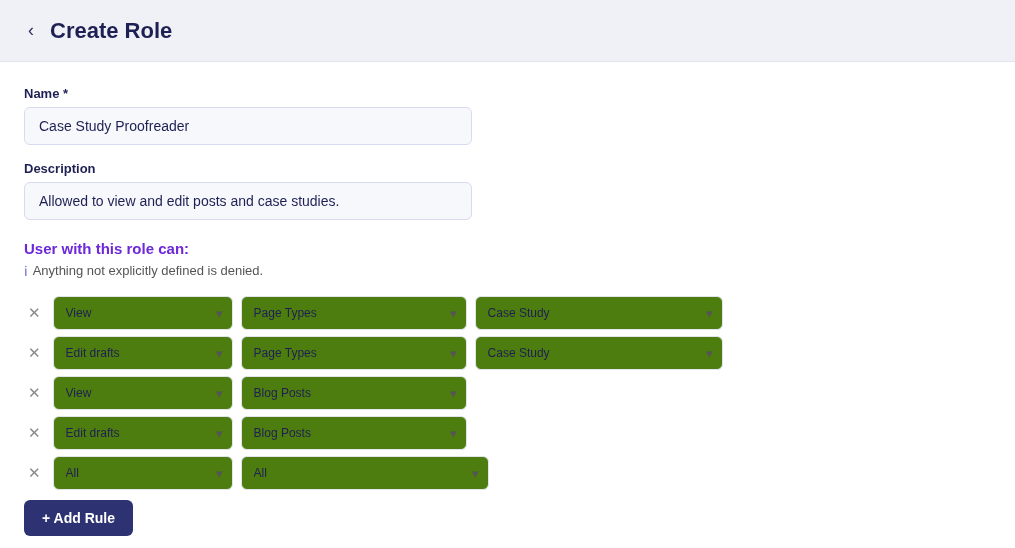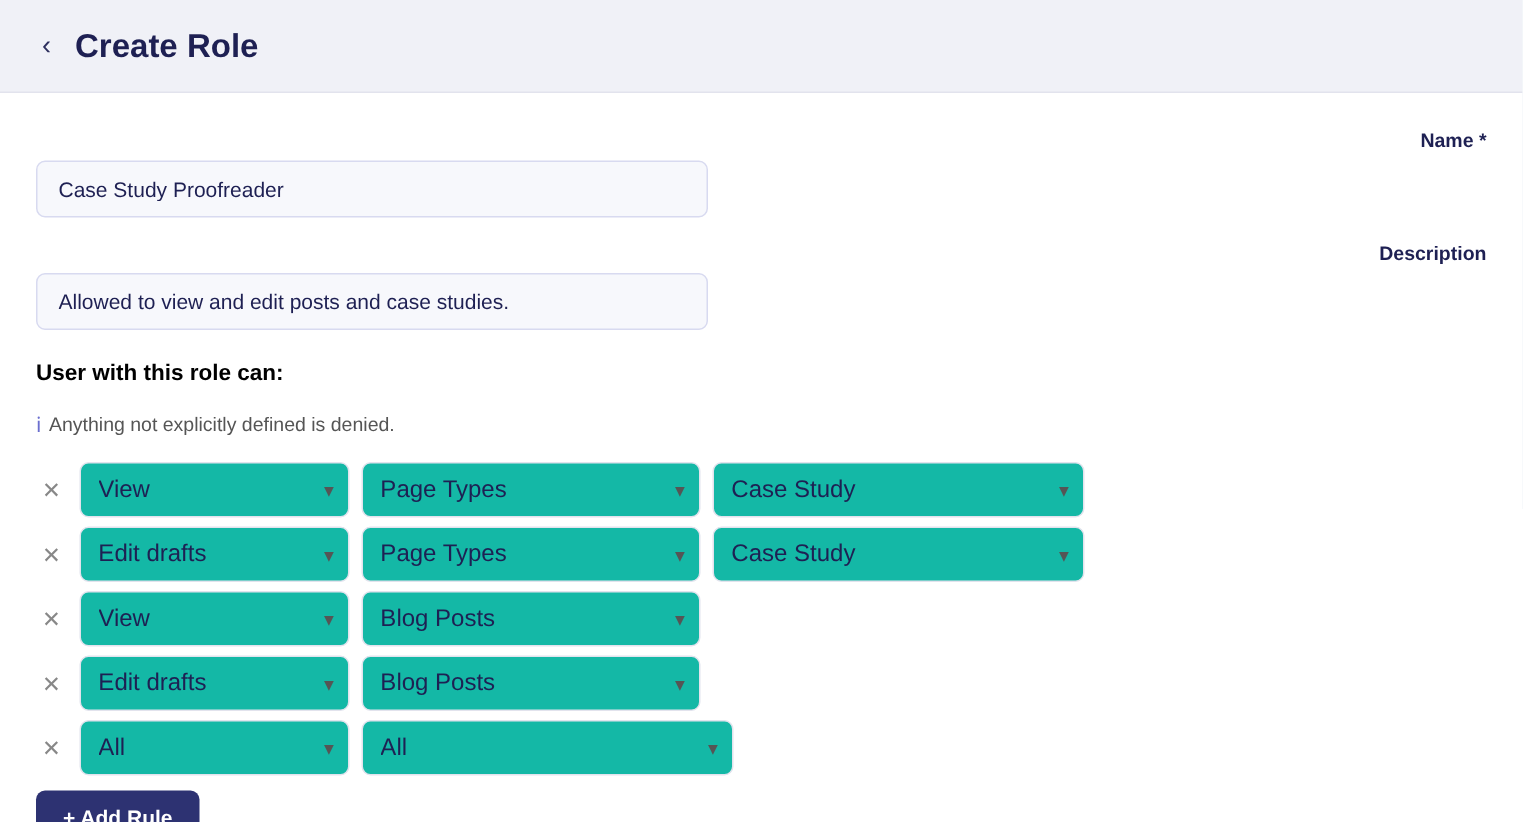--- a/index.html
+++ b/index.html
@@ -56,39 +56,38 @@
       background: #fff;
       margin: 0;
       padding: 24px 24px 24px 24px;
       min-height: calc(548px - 62px);
     }
     .field-label {
       font-size: 13px;
       font-weight: 600;
       color: #1e2053;
       margin-bottom: 6px;
-      text-align: right;
     }
     .text-input {
       width: 448px;
       padding: 10px 14px;
       border: 1.5px solid #d8daf0;
       border-radius: 6px;
       font-size: 14px;
       color: #1e2053;
       background: #f7f8fc;
       outline: none;
       margin-bottom: 16px;
     }
     .section-title {
       font-size: 15px;
       font-weight: 700;
-      color: #000000;
+      color: #6d28d9;
       margin-top: 4px;
-      margin-bottom: 16px;
+      margin-bottom: 4px;
     }
     .info-text {
       font-size: 13px;
       color: #555;
       margin-bottom: 16px;
       display: flex;
       align-items: center;
       gap: 5px;
     }
     .info-icon {
@@ -111,25 +110,25 @@
       align-items: center;
       padding: 0 4px;
       flex-shrink: 0;
     }
     .select-wrapper {
       position: relative;
       display: flex;
       align-items: center;
     }
     .select-wrapper select {
-      background: #14b8a6;
+      background: #4d7c0f;
       border: 1.5px solid #e2e3ed;
       border-radius: 6px;
       padding: 9px 32px 9px 12px;
-      font-size: 16px;
+      font-size: 12px;
       color: #1e2053;
       appearance: none;
       -webkit-appearance: none;
       cursor: pointer;
       outline: none;
       width: 100%;
     }
     .select-wrapper::after {
       content: '▾';
       position: absolute;

